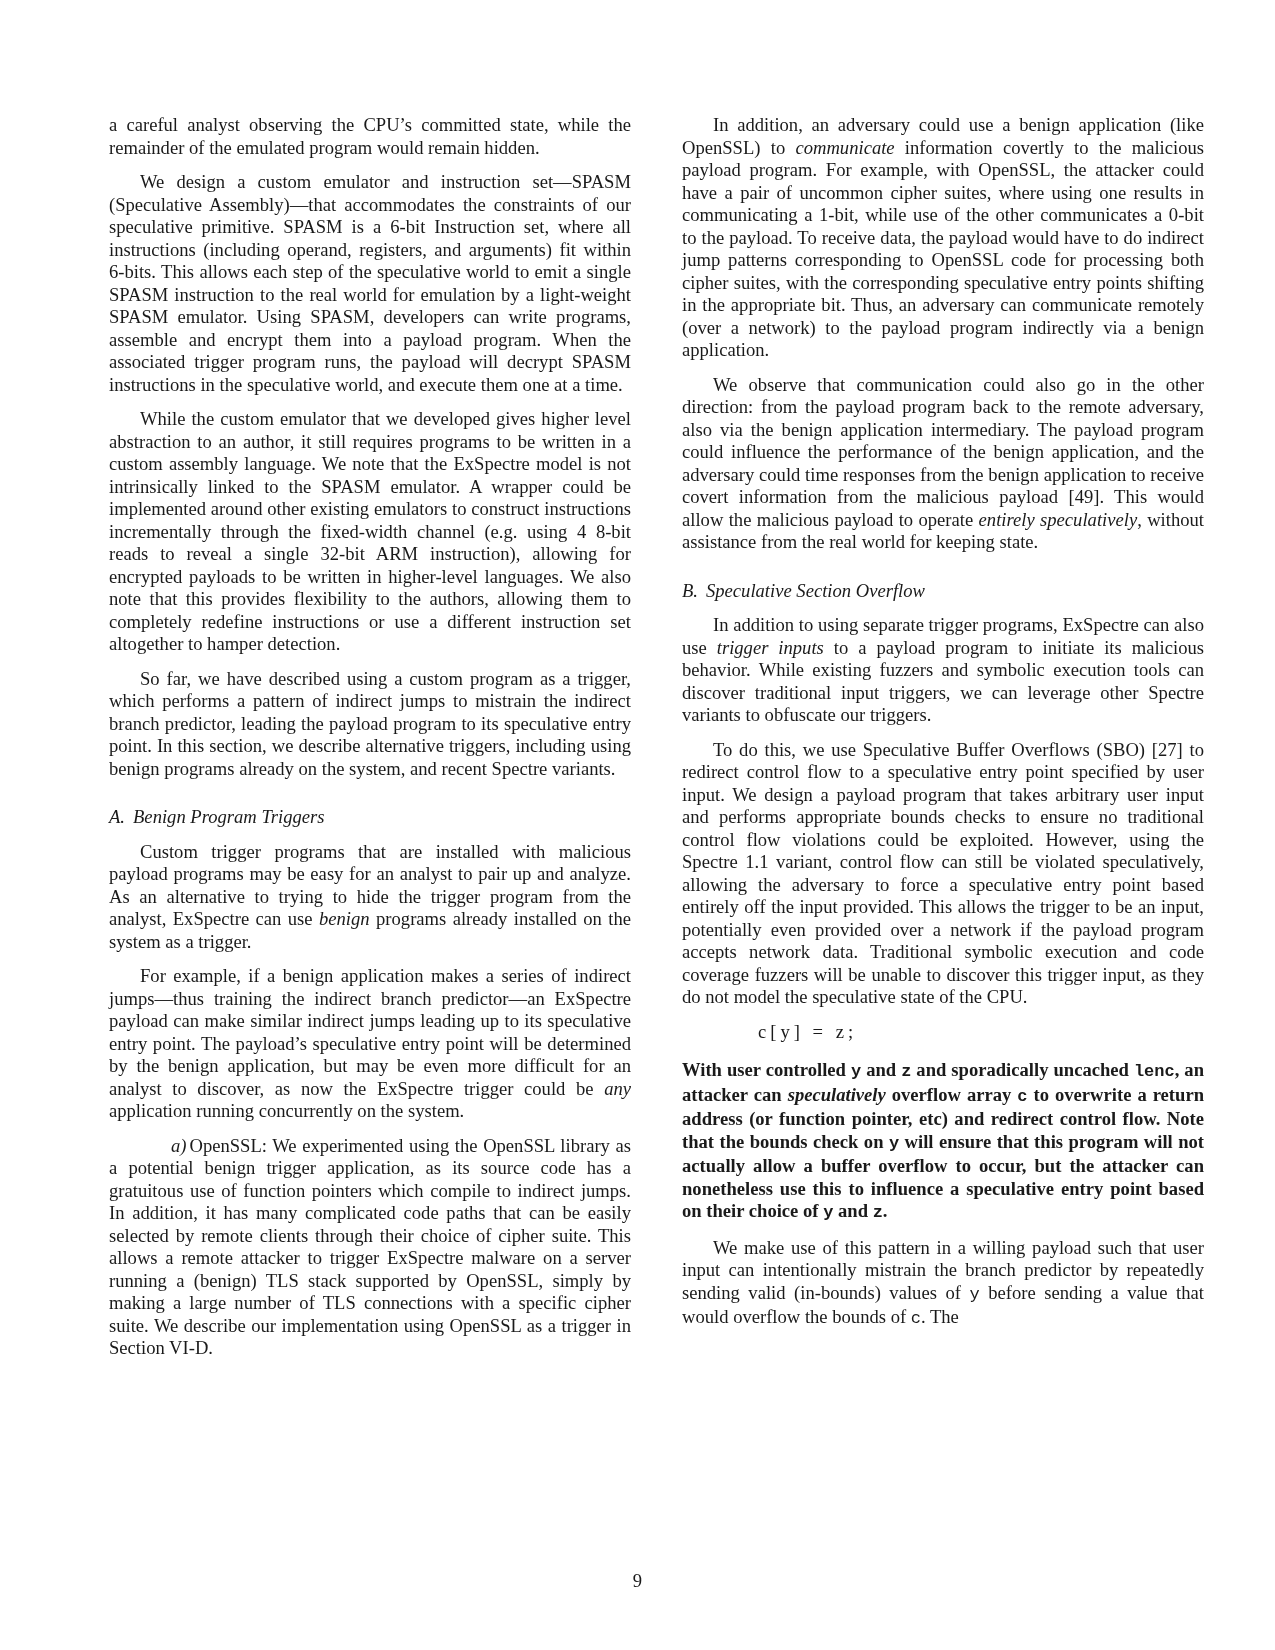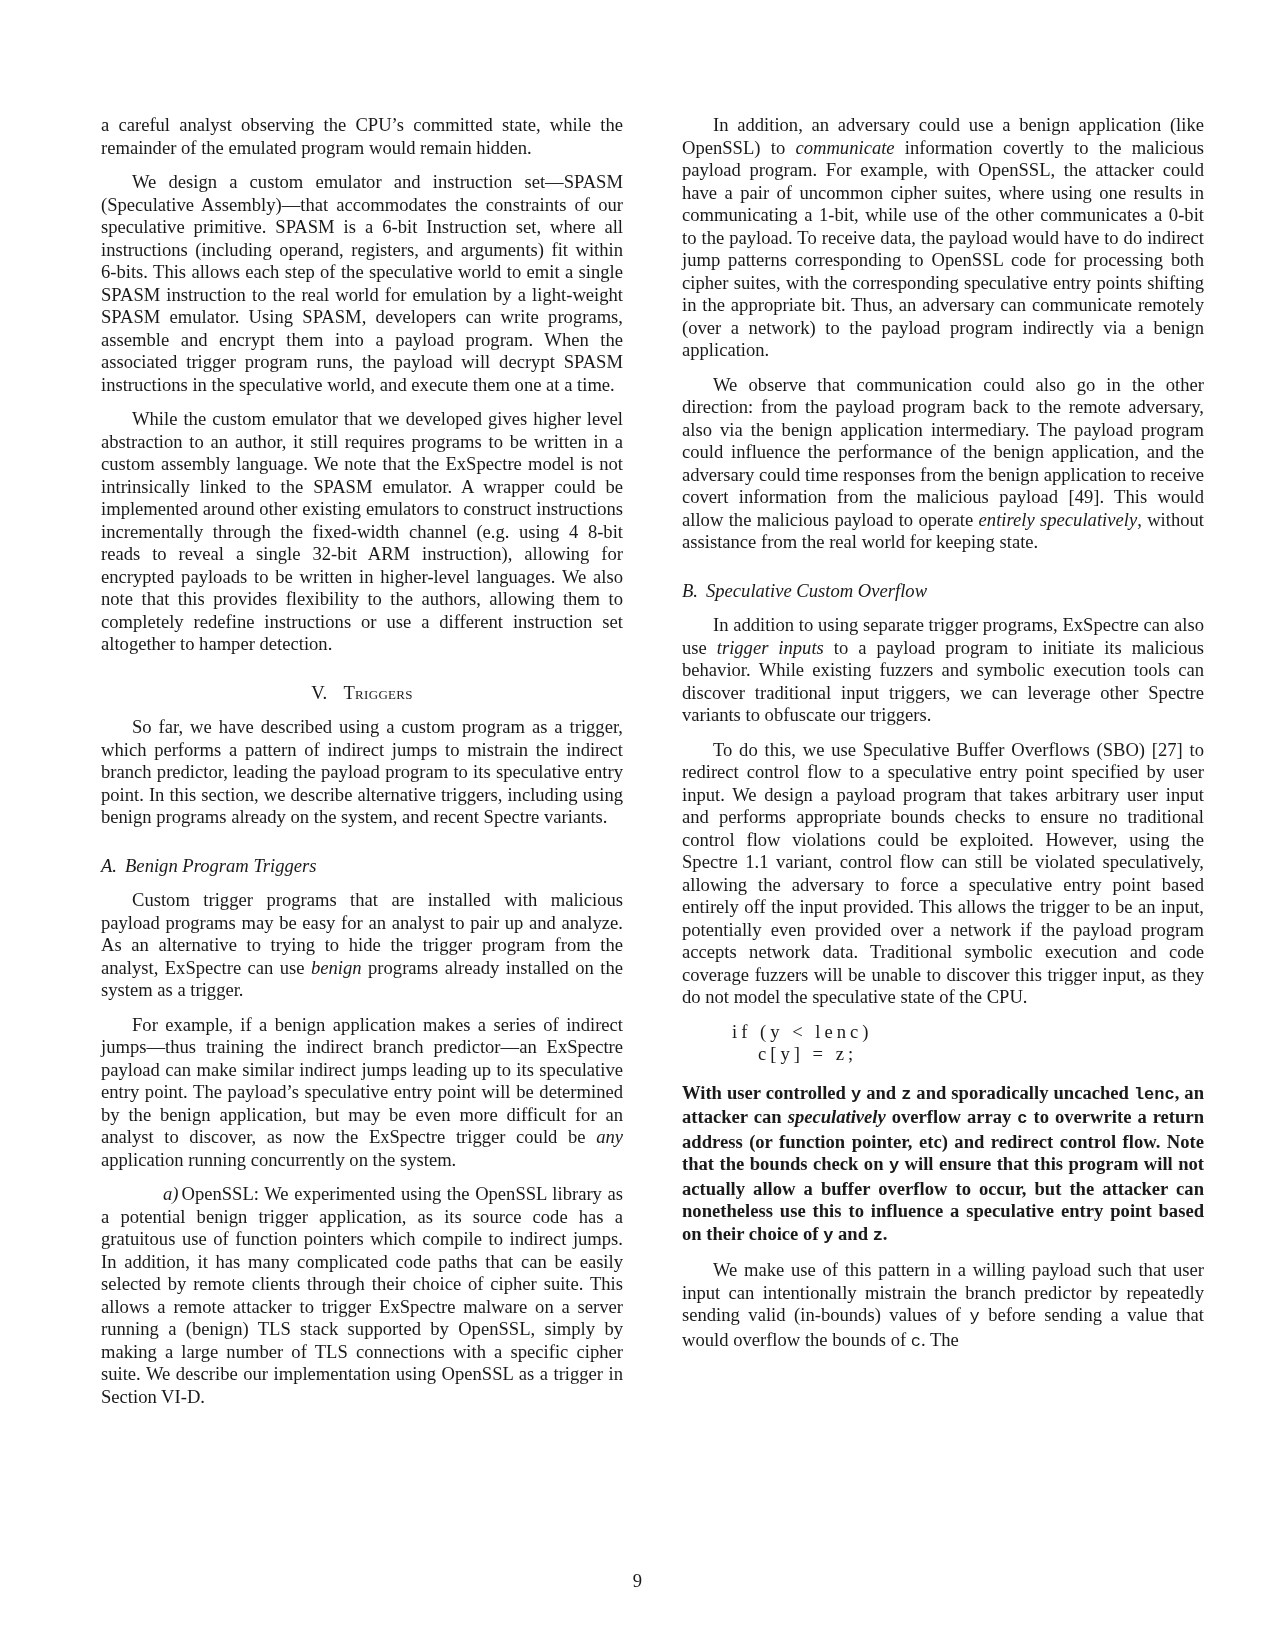--- a/index.html
+++ b/index.html
@@ -6,21 +6,21 @@
   body {
     width: 1275px; height: 1650px; position: relative; overflow: hidden;
     font-family: "Liberation Serif", "DejaVu Serif", serif;
     color: #1a1a1a;
   }
   .col {
     position: absolute; top: 114px; width: 522px;
     font-size: 18.6px; line-height: 22.5px;
     text-align: justify; hyphens: manual;
   }
-  .col.left { left: 101px; }
+  .col.left { left: 109px; }
   .col.right { left: 659px; margin-left: 23px; }
   p { margin: 0 0 12px 0; text-indent: 31px; }
   p.noindent { text-indent: 0; font-weight: bold; }
   p.first { text-indent: 0; }
   .section-heading {
     text-align: center; margin: 26px 0 12px 0; font-size: 18.6px;
     letter-spacing: 0.3px;
   }
   .section-heading .num { margin-right: 16px; }
   .section-heading .sc { font-variant: small-caps; }
@@ -47,51 +47,48 @@
   }
 </style>
 </head>
 <body>
 
 <div class="col left">
   <p class="first">a careful analyst observing the CPU’s committed state, while the remainder of the emulated program would remain hidden.</p>
   <p>We design a custom emulator and instruction set—SPASM (Speculative Assembly)—that accommodates the constraints of our speculative primitive. SPASM is a 6-bit Instruction set, where all instructions (including operand, registers, and arguments) fit within 6-bits. This allows each step of the speculative world to emit a single SPASM instruction to the real world for emulation by a light-weight SPASM emulator. Using SPASM, developers can write programs, assemble and encrypt them into a payload program. When the associated trigger program runs, the payload will decrypt SPASM instructions in the speculative world, and execute them one at a time.</p>
   <p>While the custom emulator that we developed gives higher level abstraction to an author, it still requires programs to be written in a custom assembly language. We note that the ExSpectre model is not intrinsically linked to the SPASM emulator. A wrapper could be implemented around other existing emulators to construct instructions incrementally through the fixed-width channel (e.g. using 4 8-bit reads to reveal a single 32-bit ARM instruction), allowing for encrypted payloads to be written in higher-level languages. We also note that this provides flexibility to the authors, allowing them to completely redefine instructions or use a different instruction set altogether to hamper detection.</p>
 
-  <div class="section-heading">
-    <span class="num">V.</span><span class="sc">Triggers</span>
-  </div>
 
   <p>So far, we have described using a custom program as a trigger, which performs a pattern of indirect jumps to mistrain the indirect branch predictor, leading the payload program to its speculative entry point. In this section, we describe alternative triggers, including using benign programs already on the system, and recent Spectre variants.</p>
 
   <div class="subsection-heading">
     <span class="lbl">A.</span><span>Benign Program Triggers</span>
   </div>
 
   <p><span>Custom trigger programs that are installed with malicious payload programs may be easy for an analyst to pair up and analyze. As an alternative to trying to hide the trigger program from the analyst, ExSpectre can use </span><em>benign</em><span> programs already installed on the system as a trigger.</span></p>
 
   <p><span>For example, if a benign application makes a series of indirect jumps—thus training the indirect branch predictor—an ExSpectre payload can make similar indirect jumps leading up to its speculative entry point. The payload’s speculative entry point will be determined by the benign application, but may be even more difficult for an analyst to discover, as now the ExSpectre trigger could be </span><em>any</em><span> application running concurrently on the system.</span></p>
 
   <p class="para-heading-wrap"><span class="lbl">a)</span><span class="para-heading">OpenSSL:</span><span> We experimented using the OpenSSL library as a potential benign trigger application, as its source code has a gratuitous use of function pointers which compile to indirect jumps. In addition, it has many complicated code paths that can be easily selected by remote clients through their choice of cipher suite. This allows a remote attacker to trigger ExSpectre malware on a server running a (benign) TLS stack supported by OpenSSL, simply by making a large number of TLS connections with a specific cipher suite. We describe our implementation using OpenSSL as a trigger in Section VI-D.</span></p>
 </div>
 
 <div class="col right">
   <p><span>In addition, an adversary could use a benign application (like OpenSSL) to </span><em>communicate</em><span> information covertly to the malicious payload program. For example, with OpenSSL, the attacker could have a pair of uncommon cipher suites, where using one results in communicating a 1-bit, while use of the other communicates a 0-bit to the payload. To receive data, the payload would have to do indirect jump patterns corresponding to OpenSSL code for processing both cipher suites, with the corresponding speculative entry points shifting in the appropriate bit. Thus, an adversary can communicate remotely (over a network) to the payload program indirectly via a benign application.</span></p>
 
   <p><span>We observe that communication could also go in the other direction: from the payload program back to the remote adversary, also via the benign application intermediary. The payload program could influence the performance of the benign application, and the adversary could time responses from the benign application to receive covert information from the malicious payload [49]. This would allow the malicious payload to operate </span><em>entirely speculatively</em><span>, without assistance from the real world for keeping state.</span></p>
 
   <div class="subsection-heading">
-    <span class="lbl">B.</span><span>Speculative Custom Overflow</span>
+    <span class="lbl">B.</span><span>Speculative Section Overflow</span>
   </div>
 
   <p><span>In addition to using separate trigger programs, ExSpectre can also use </span><em>trigger inputs</em><span> to a payload program to initiate its malicious behavior. While existing fuzzers and symbolic execution tools can discover traditional input triggers, we can leverage other Spectre variants to obfuscate our triggers.</span></p>
 
   <p>To do this, we use Speculative Buffer Overflows (SBO) [27] to redirect control flow to a speculative entry point specified by user input. We design a payload program that takes arbitrary user input and performs appropriate bounds checks to ensure no traditional control flow violations could be exploited. However, using the Spectre 1.1 variant, control flow can still be violated speculatively, allowing the adversary to force a speculative entry point based entirely off the input provided. This allows the trigger to be an input, potentially even provided over a network if the payload program accepts network data. Traditional symbolic execution and code coverage fuzzers will be unable to discover this trigger input, as they do not model the speculative state of the CPU.</p>
 
 
-  <div class="codeblock"><div>if (y &lt; lenc)</div><div>   c[y] = z;</div></div>
+  <div class="codeblock"><div>   c[y] = z;</div></div>
 
   <p class="noindent"><span>With user controlled </span><code>y</code><span> and </span><code>z</code><span> and sporadically uncached </span><code>lenc</code><span>, an attacker can </span><em>speculatively</em><span> overflow array </span><code>c</code><span> to overwrite a return address (or function pointer, etc) and redirect control flow. Note that the bounds check on </span><code>y</code><span> will ensure that this program will not actually allow a buffer overflow to occur, but the attacker can nonetheless use this to influence a speculative entry point based on their choice of </span><code>y</code><span> and </span><code>z</code><span>.</span></p>
 
   <p><span>We make use of this pattern in a willing payload such that user input can intentionally mistrain the branch predictor by repeatedly sending valid (in-bounds) values of </span><code>y</code><span> before sending a value that would overflow the bounds of </span><code>c</code><span>. The</span></p>
 </div>
 
 <div class="page-number">9</div>
 
 </body></html>

